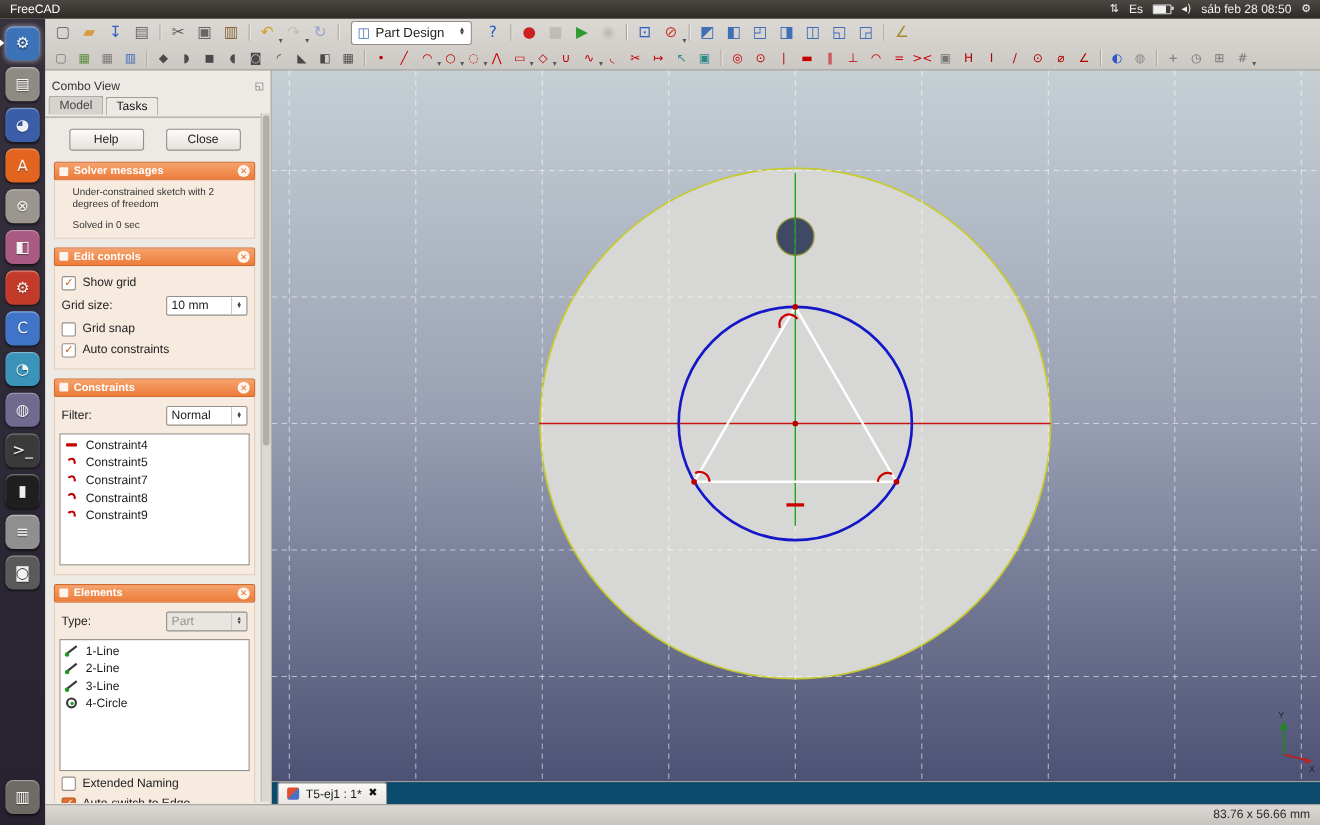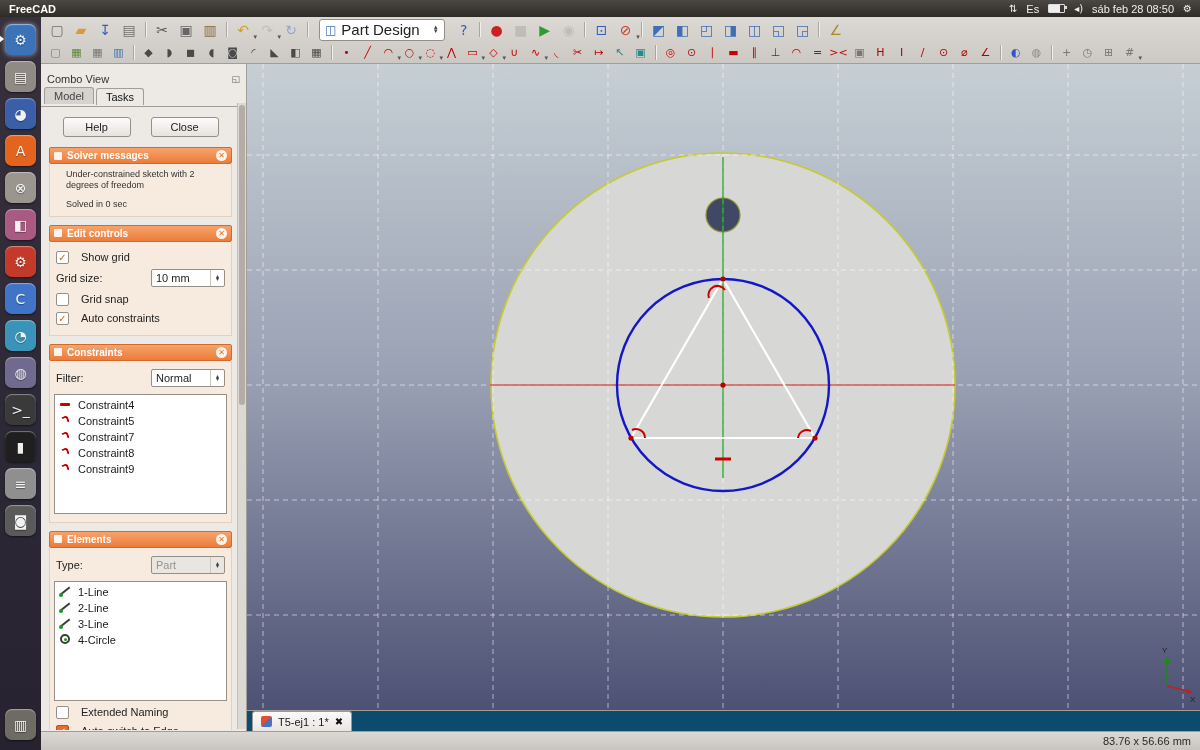--- a/index.html
+++ b/index.html
@@ -2,21 +2,21 @@
 <html><head>
 <meta charset="utf-8">
 <style>
   html,body{margin:0;padding:0}
   body{width:1200px;height:750px;position:relative;overflow:hidden;
        font-family:"Liberation Sans","DejaVu Sans",sans-serif;background:#d6d2ce;font-size:11px;color:#222}
 
   
   .topbar{position:absolute;left:0;top:0;width:1200px;height:17px;z-index:30;
           background:linear-gradient(#4b4743,#2e2b27);color:#fff;display:flex;align-items:center}
-  .topbar .app{font-weight:bold;padding-left:9px;font-size:11px}
+  .topbar .app{font-weight:normal;padding-left:9px;font-size:11px}
   .tray{margin-left:auto;display:flex;align-items:center;gap:9px;padding-right:8px;color:#efefef}
   .tray .tico{font-family:"DejaVu Sans",sans-serif;font-size:10px;line-height:1}
   .batt{width:15px;height:7px;border:1px solid #ddd;border-radius:1px;position:relative;background:linear-gradient(90deg,#eee 75%,transparent 75%)}
   .batt::after{content:"";position:absolute;right:-3px;top:1px;width:2px;height:3px;background:#ddd}
 
   
   .launcher{position:absolute;left:0;top:17px;width:41px;height:733px;z-index:20;
             background:linear-gradient(180deg,#37313d,#262230);display:flex;flex-direction:column;align-items:center;padding-top:4px;box-sizing:border-box}
   .ltile{width:31px;height:31px;border-radius:7px;margin:3px 0;flex:0 0 auto;background:var(--c,#666);
          display:flex;align-items:center;justify-content:center;position:relative;
@@ -34,21 +34,21 @@
   .r2 .tbtn{width:21px;height:19px}
   .tbtn .g{font-family:"DejaVu Sans",sans-serif;font-size:14px;line-height:1;color:var(--c,#555)}
   .r2 .tbtn .g{font-size:11px}
   .tbtn.grayed .g{opacity:.38}
   .tbtn.has-dd::after{content:"▾";position:absolute;right:-2px;bottom:0;font-size:7px;color:#555}
   .tbtn.sep{width:9px}
   .tbtn.sep::before{content:"";width:1px;height:15px;background:#aaa59f;border-right:1px solid #f2f0ed}
   .wbcombo{height:20px;background:#fff;border:1px solid #948f88;border-radius:3px;display:flex;align-items:center;
            gap:5px;padding:0 5px;margin:0 7px;flex:0 0 auto}
   .wbcombo .wbicon{color:#3f6fb5;font-size:12px;font-family:"DejaVu Sans",sans-serif}
-  .wbcombo .wblabel{font-size:15px;color:#222}
+  .wbcombo .wblabel{font-size:12px;color:#222}
   .wbcombo .spin{display:flex;flex-direction:column;margin-left:8px;line-height:.55;font-size:6px;color:#444}
   .wbcombo .spin i{font-style:normal}
 
   
   .combo-panel{position:absolute;left:41px;top:64px;width:206px;height:667px;box-sizing:border-box;z-index:5;
                background:#edeae6;border-right:1px solid #a29d97}
   .cv-header{display:flex;align-items:center;justify-content:space-between;padding:9px 6px 2px 6px;color:#333}
   .cv-float{font-family:"DejaVu Sans",sans-serif;color:#666;font-size:9px}
   .cv-tabs{display:flex;padding-left:3px;height:19px;border-bottom:1px solid #a29d97}
   .cv-tab{padding:2px 9px 0 9px;background:#d6d2cd;border:1px solid #a29d97;border-bottom:none;
@@ -67,21 +67,21 @@
               color:#fff;font-weight:bold;font-size:10px;display:flex;align-items:center;gap:5px;padding:0 4px}
   .sec-header .sq{width:8px;height:8px;background:rgba(255,255,255,.9);border-radius:1px;flex:0 0 auto}
   .sec-header .xbtn{margin-left:auto;width:11px;height:11px;border-radius:50%;background:#fdf4ee;color:#e0742f;
                     font-size:8px;line-height:11px;text-align:center;font-weight:bold}
   .sec-header .xbtn::before{content:"✕"}
   .sec-body{background:#f7ead e;background:#f7eade;border:1px solid #e3d0bf;border-top:none;padding:4px 4px 5px 4px}
 
   .solver-line{font-size:9px;color:#333;line-height:1.25;margin:1px 12px}
   .solver-line.second{margin-top:7px}
 
-  .chk{display:flex;align-items:center;gap:12px;margin:4px 2px;height:15px}
+  .chk{display:flex;align-items:center;gap:6px;margin:4px 2px;height:15px}
   .box{width:13px;height:13px;box-sizing:border-box;background:#fff;border:1px solid #948f88;border-radius:2px;
        font-size:10px;line-height:11px;text-align:center;color:#cf5b1e;font-weight:bold;flex:0 0 auto}
   .box.on::before{content:"✓"}
   .box.on.orange{background:#e07030;color:#fff;border-color:#b85318}
 
   .formrow{display:flex;align-items:center;justify-content:space-between;margin:4px 2px;height:19px}
   .field{width:74px;height:18px;box-sizing:border-box;background:#fff;border:1px solid #948f88;border-radius:2px;
          display:flex;align-items:center;padding-left:4px;position:relative}
   .field .spin{margin-left:auto;display:flex;flex-direction:column;border-left:1px solid #ccc8c2;width:13px;
                align-items:center;line-height:.6;font-size:6px;color:#444;height:100%;justify-content:center}

